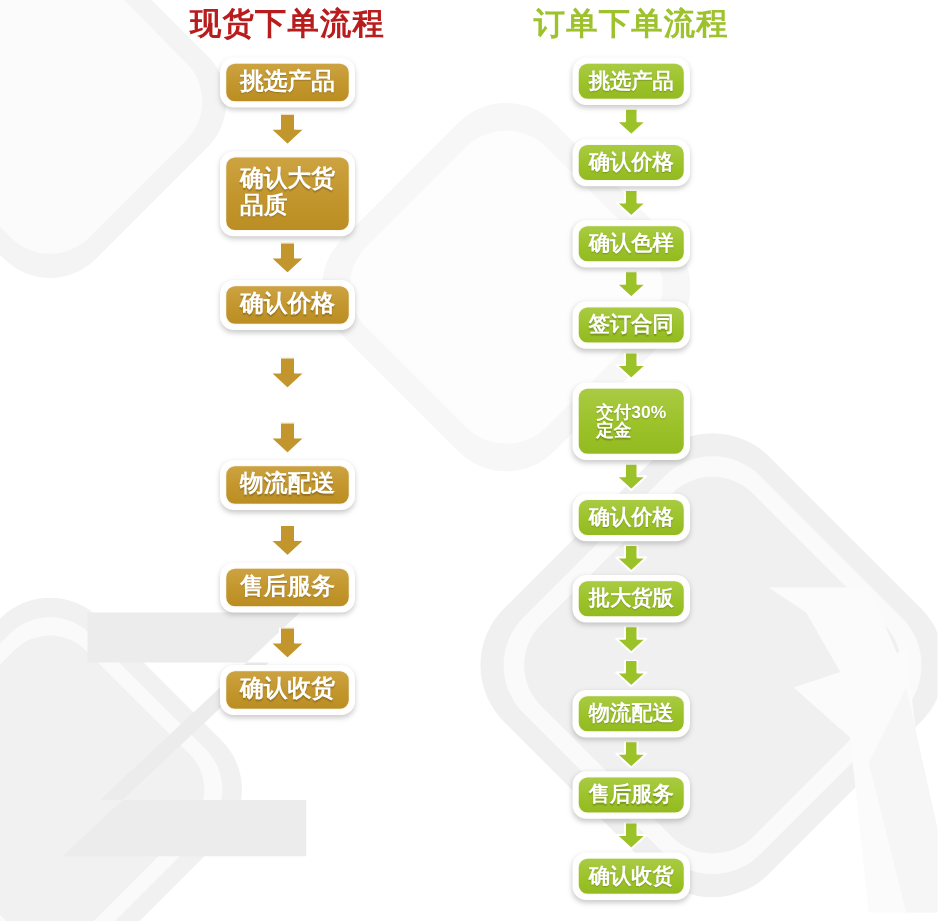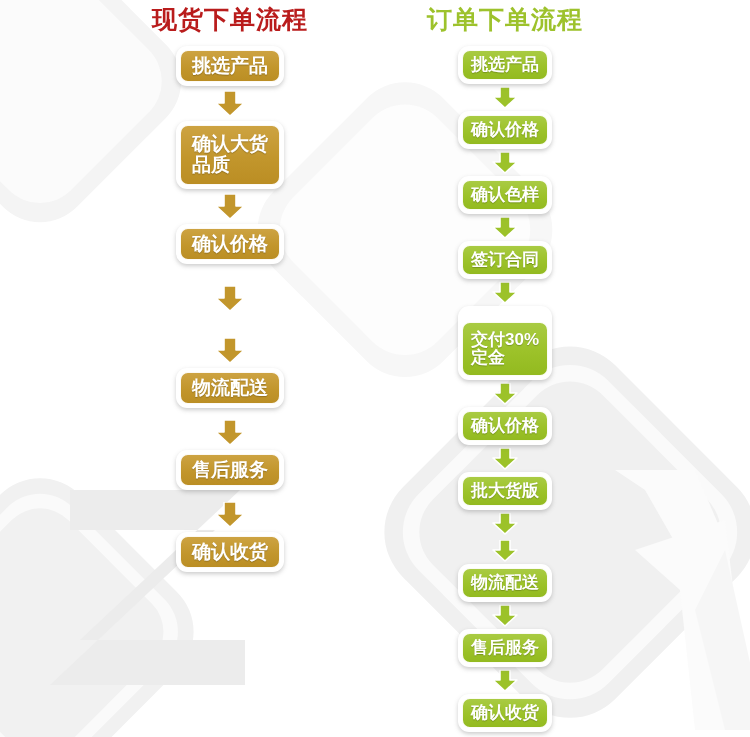--- a/index.html
+++ b/index.html
@@ -86,21 +86,21 @@
   }
 
   
   .spot .node           { width: 108px; }
   .spot .node .inner    { height: 32px; font-size: 19px; }
   .spot .node.tall .inner { height: 60px; font-size: 19px; }
 
   
   .order .node          { width: 94px; }
   .order .node .inner   { height: 30px; font-size: 17px; }
-  .order .node.tall .inner { height: 54px; font-size: 17px; margin-top: 12px; }
+  .order .node.tall .inner { height: 54px; font-size: 14px; }
 
   .node .inner span { display: block; }
 
   
   .arrow {
     display: block;
   }
   .spot  .arrow { margin: 5px 0 4px; }
   .order .arrow { margin: 3px 0 2px; }
 

